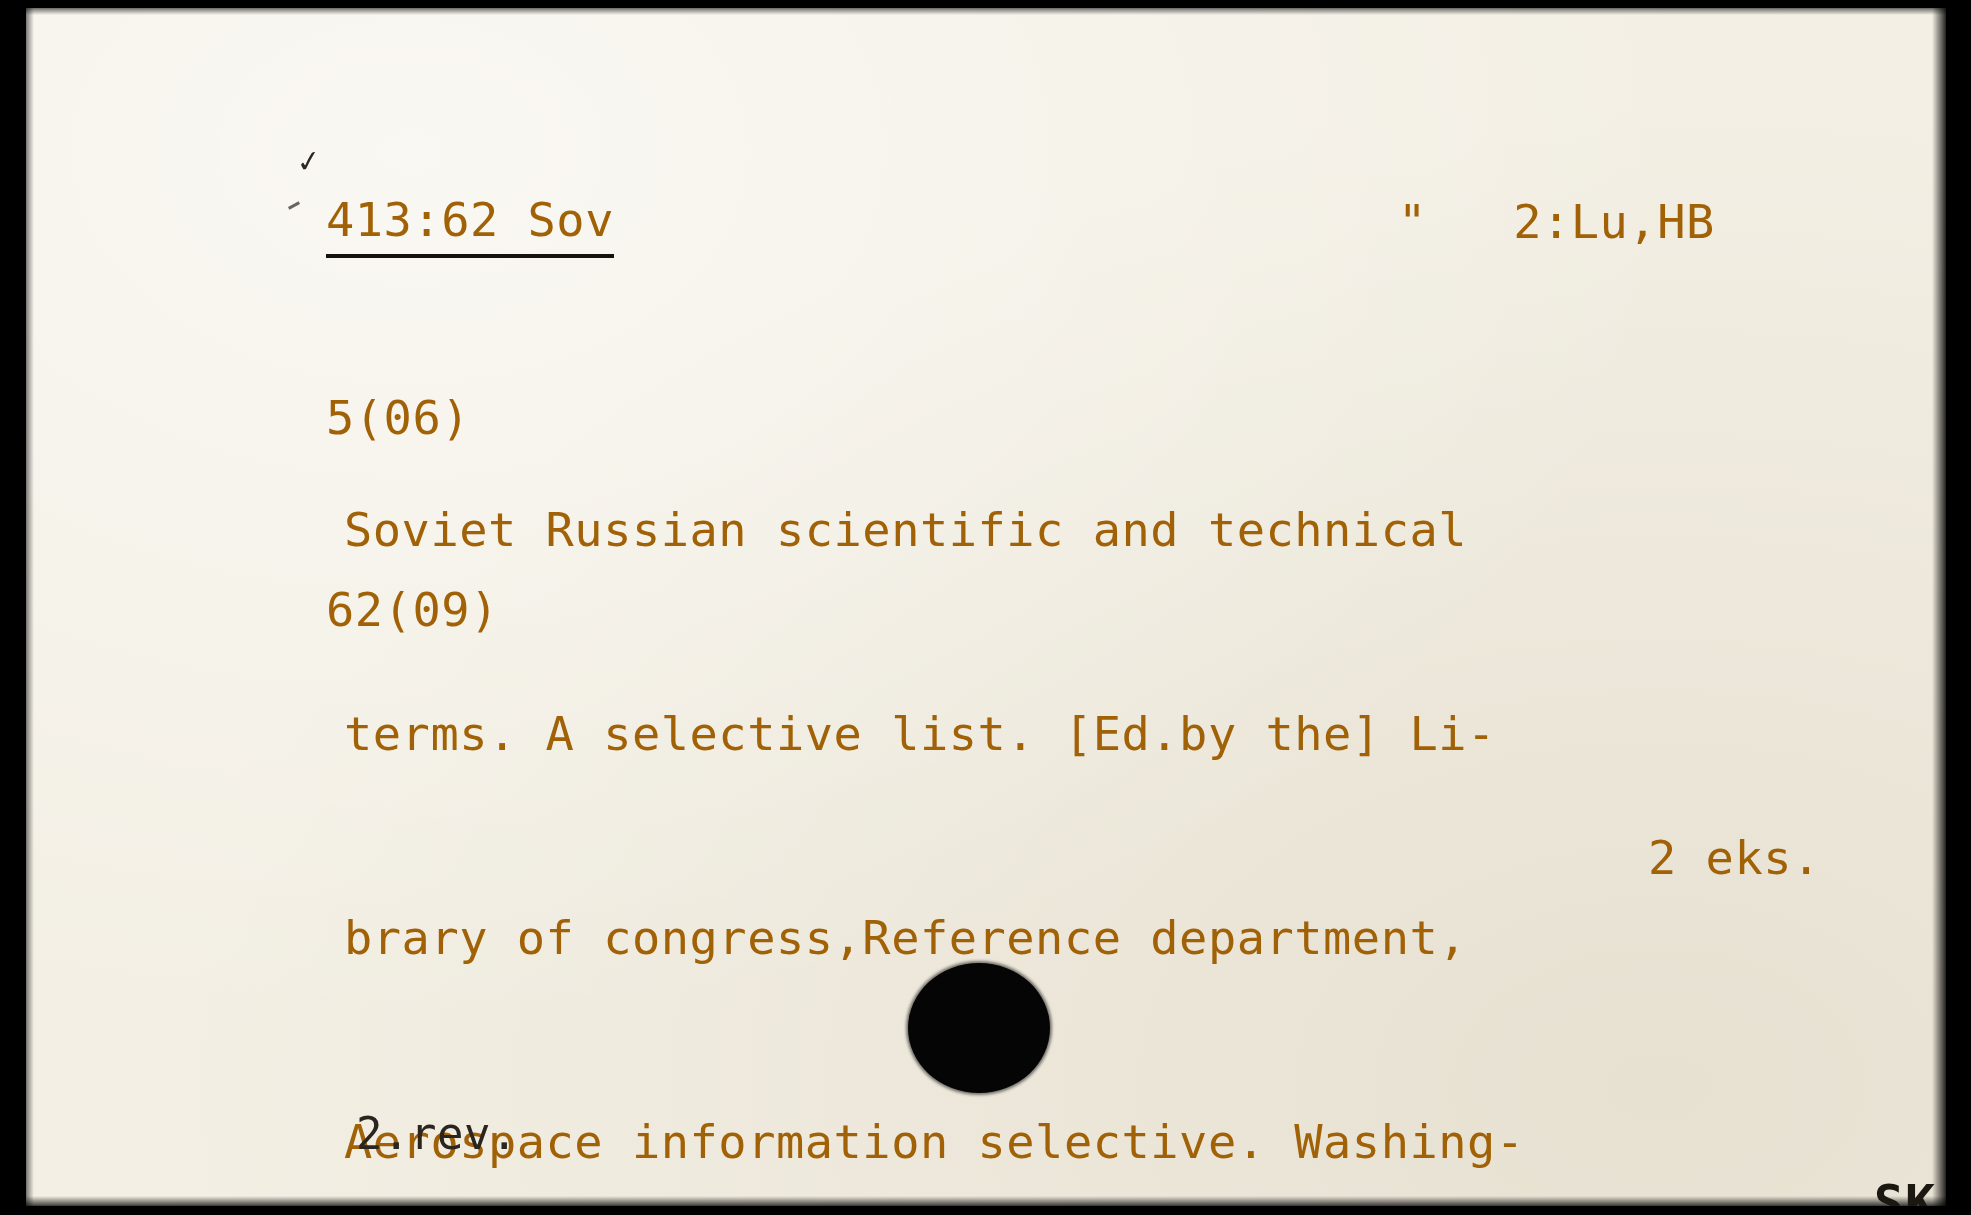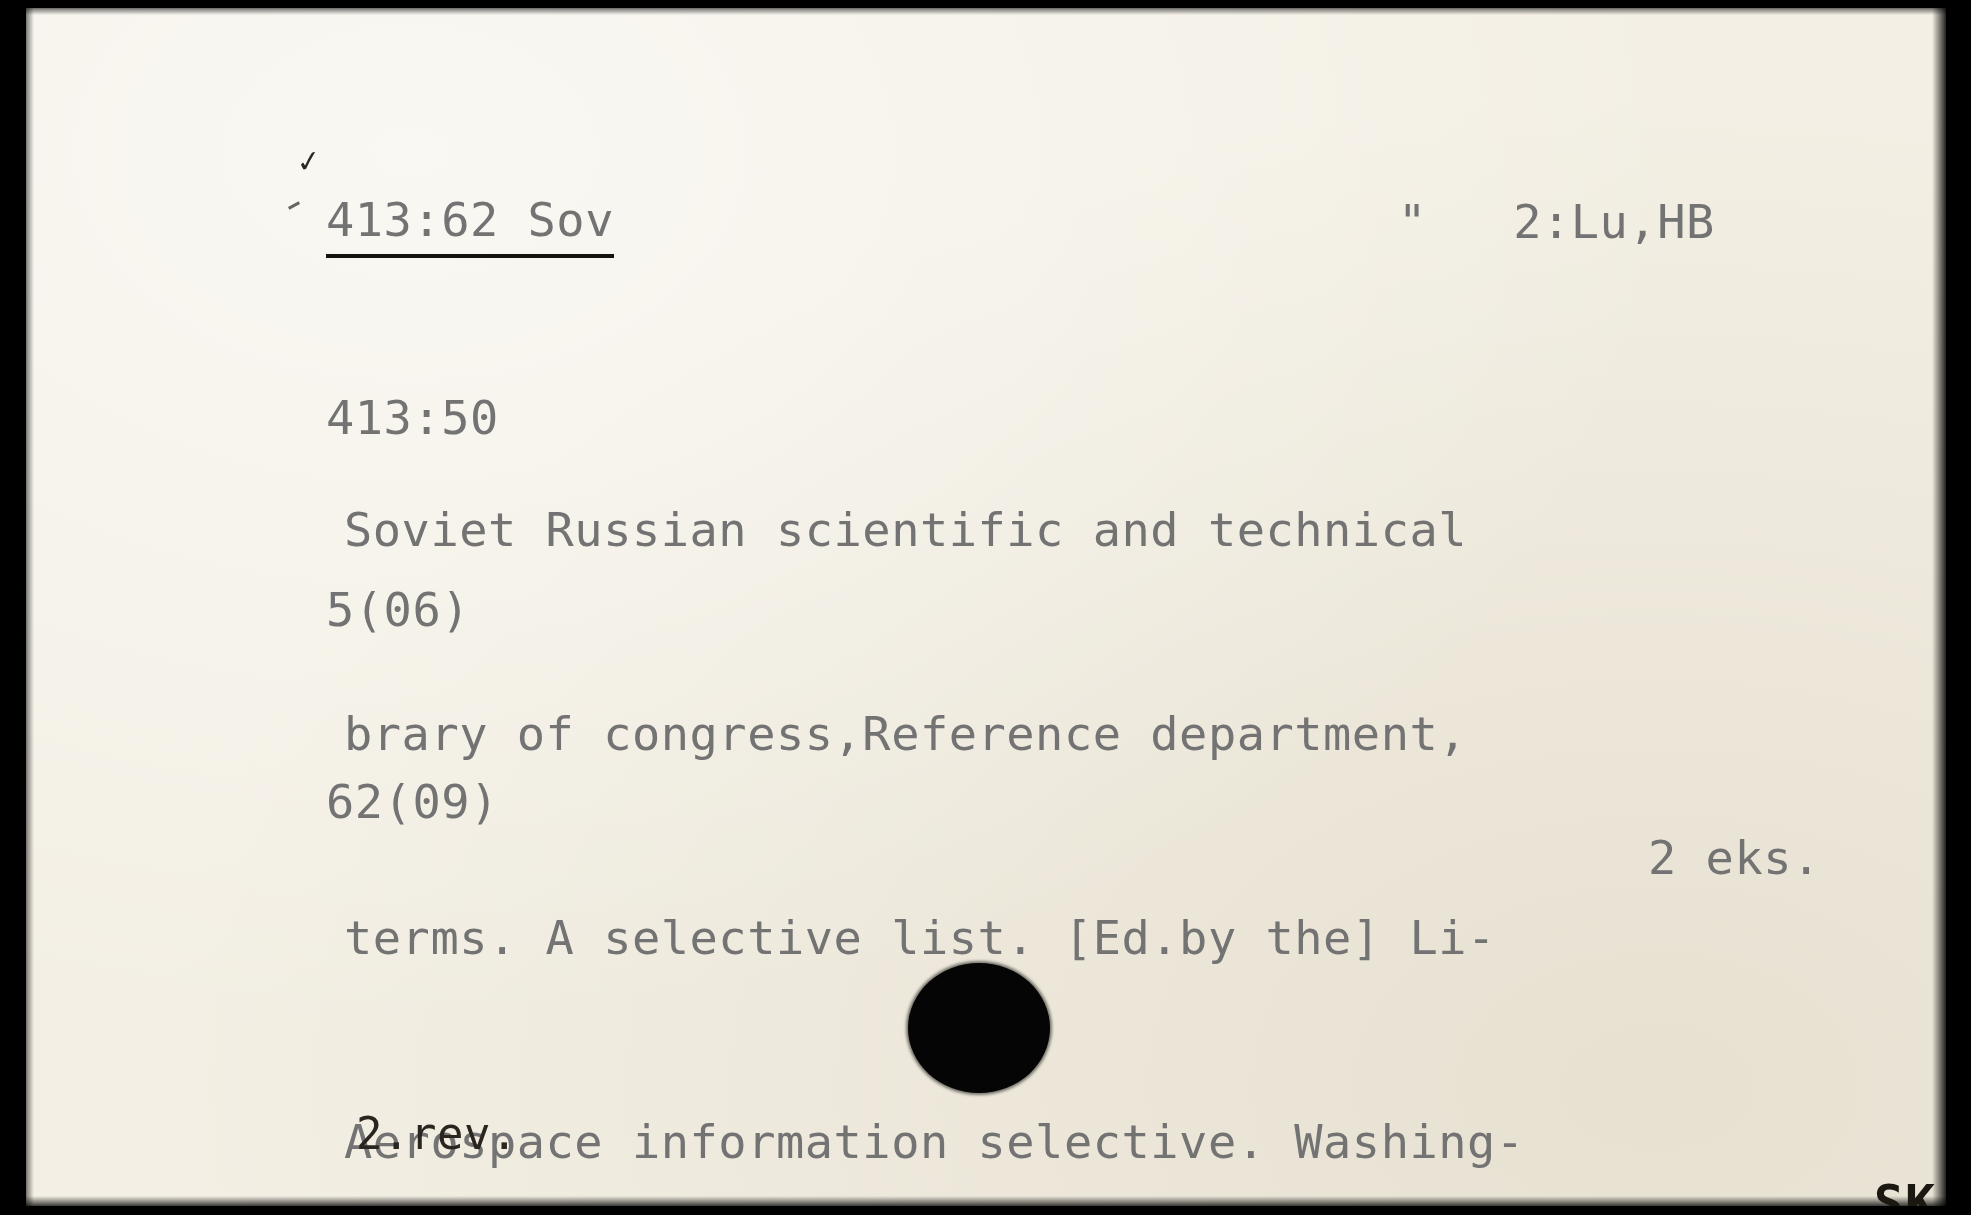--- a/index.html
+++ b/index.html
@@ -64,21 +64,21 @@
     position: absolute;
     left: 0;
     top: 0;
     width: 8px;
     height: 100%;
     background: linear-gradient(to left, rgba(0,0,0,0.0), rgba(0,0,0,0.5));
   }
 
   .typed {
     position: absolute;
-    color: #737373;
+    color: #a16207;
     font-family: "DejaVu Sans Mono", monospace;
     white-space: pre;
     letter-spacing: 0.5px;
   }
 
   
   .class-block {
     left: 300px;
     top: 52px;
     font-size: 47px;
@@ -165,36 +165,35 @@
 
 <div class="card">
 
   <div class="edge-top"></div>
   <div class="edge-left"></div>
   <div class="edge-right"></div>
   <div class="edge-bottom"></div>
 
   <div class="typed class-block">
     <div><span class="class-line-1">413:62 Sov</span></div>
-    <div>413:50</div>
     <div>5(06)</div>
     <div>62(09)</div>
   </div>
 
   <div class="check">✓</div>
   <div class="stray-mark"></div>
 
   <div class="typed copies-block">
     <div>"   2:Lu,HB</div>
   </div>
 
   <div class="typed body-block">
     <div>Soviet Russian scientific and technical</div>
+    <div>terms. A selective list. [Ed.by the] Li-</div>
     <div>brary of congress,Reference department,</div>
-    <div>terms. A selective list. [Ed.by the] Li-</div>
     <div>Aerospace information selective. Washing-</div>
     
   </div>
 
   <div class="typed eks-note">2 eks.</div>
 
   <div class="punch-hole"></div>
 
   <div class="typed rev-note">2.rev.</div>
   <div class="typed sk-mark">SK</div>

